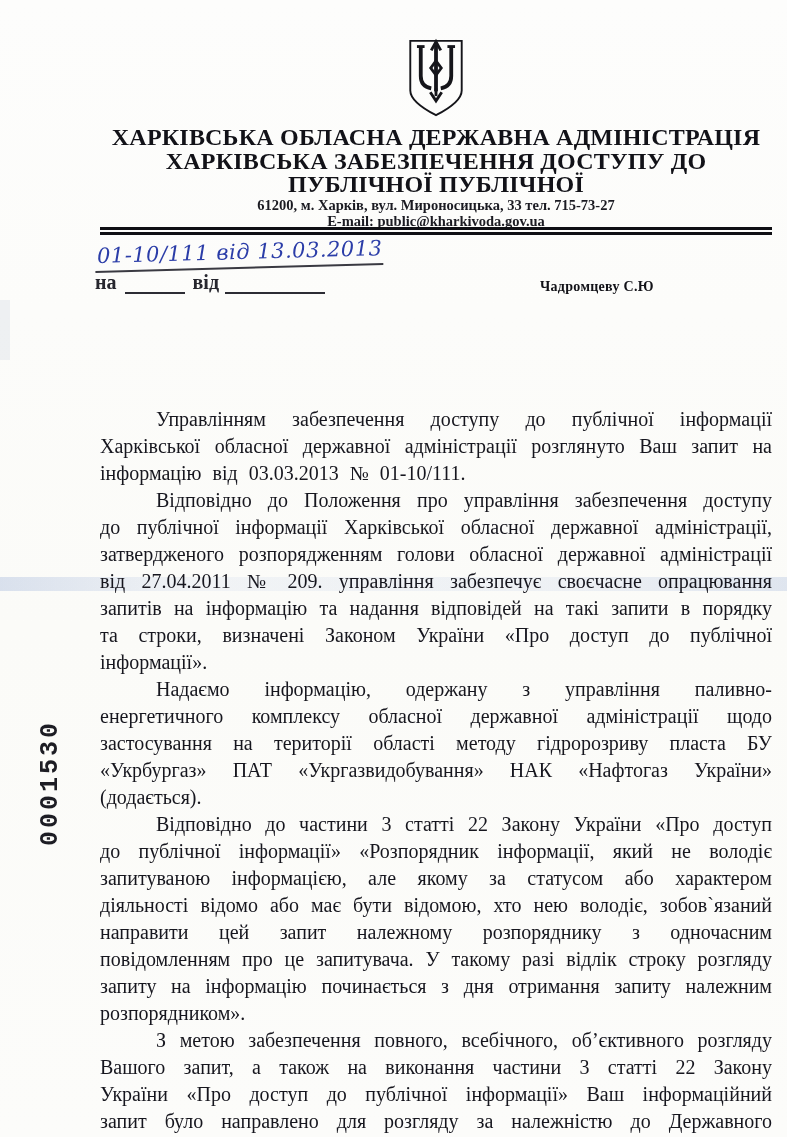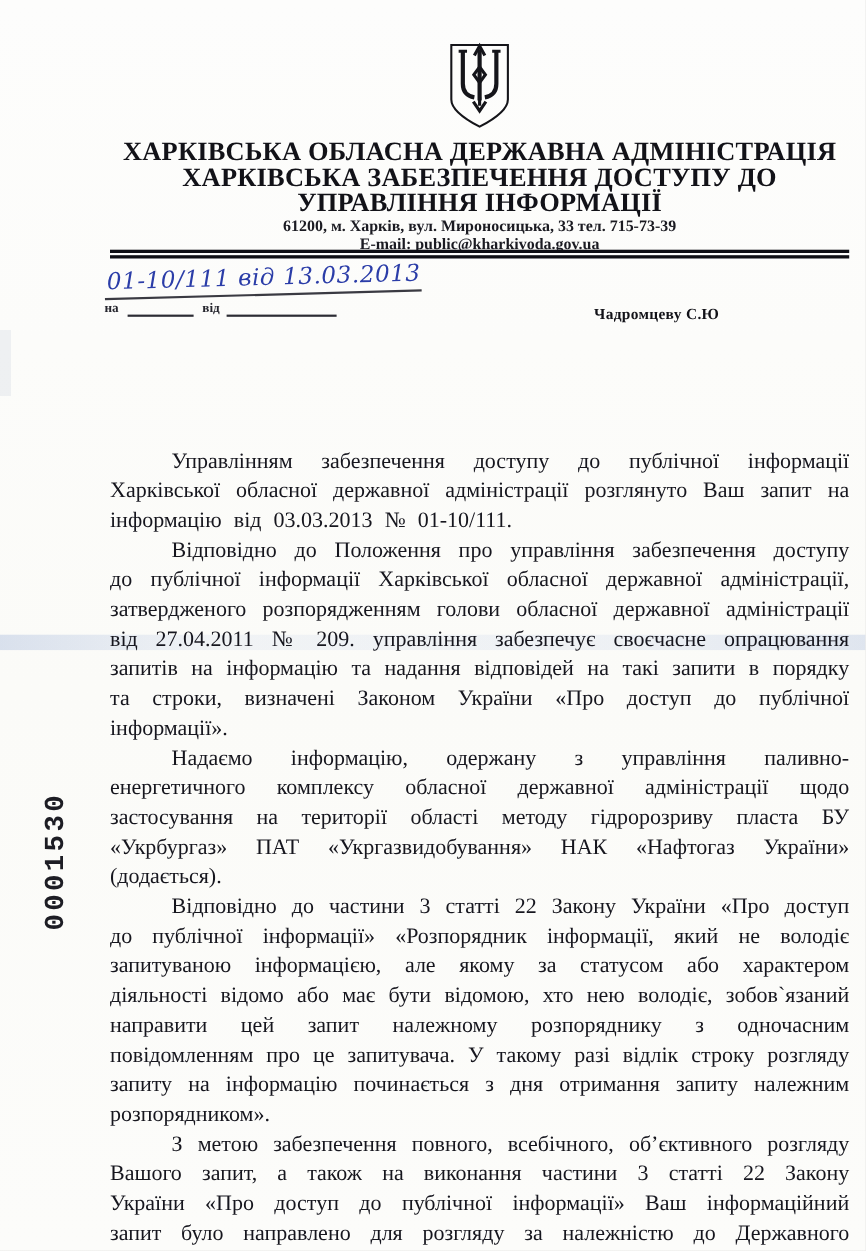--- a/index.html
+++ b/index.html
@@ -48,21 +48,21 @@
     font-size:21px;
     color:#2b3da8;
     transform:rotate(-1.6deg);
     border-bottom:2px solid #3a3a42;
     padding:0 6px 3px 2px;
     letter-spacing:.5px;
     white-space:nowrap;
   }
   .ref-line {
     position:absolute; left:95px; top:271px;
-    font-size:12px; font-weight:bold; color:#26262e;
+    font-size:20px; font-weight:bold; color:#26262e;
     display:flex; align-items:flex-end;
   }
   .blank-line {
     display:inline-block; border-bottom:2px solid #2c2c34; height:15px;
   }
   .blank-na  { width:60px;  margin:0 8px 0 8px; }
   .blank-vid { width:100px; margin:0 0 0 6px; }
 
   .addressee {
     position:absolute; left:540px; top:279px;
@@ -109,22 +109,22 @@
           <path d="M12 9 H20"></path>
           <path d="M44 9 H52"></path>
           <path d="M32 24 L26.5 31.5 L32 39 L37.5 31.5 Z"></path>
           <path d="M26 57 L32 66 L38 57"></path>
           <path d="M32 53 V61"></path>
         </g>
       </svg>
     </span>
     <div class="org-line">ХАРКІВСЬКА ОБЛАСНА ДЕРЖАВНА АДМІНІСТРАЦІЯ</div>
     <div class="org-line">ХАРКІВСЬКА ЗАБЕЗПЕЧЕННЯ ДОСТУПУ ДО</div>
-    <div class="org-line">УПРАВЛІННЯ ІНФОРМАЦІЇ</div>
-    <div class="addr-line">61200, м. Харків, вул. Мироносицька, 33 тел. 715-73-39</div>
+    <div class="org-line">ПУБЛІЧНОЇ ПУБЛІЧНОЇ</div>
+    <div class="addr-line">61200, м. Харків, вул. Мироносицька, 33 тел. 715-73-27</div>
     <div class="addr-line">E-mail: public@kharkivoda.gov.ua</div>
   </div>
 
   <div class="header-divider"></div>
 
   <div class="handwritten-ref">01-10/111 від 13.03.2013</div>
 
   <div class="ref-line">
     <span>на</span>
     <span class="blank-line blank-na"></span>

